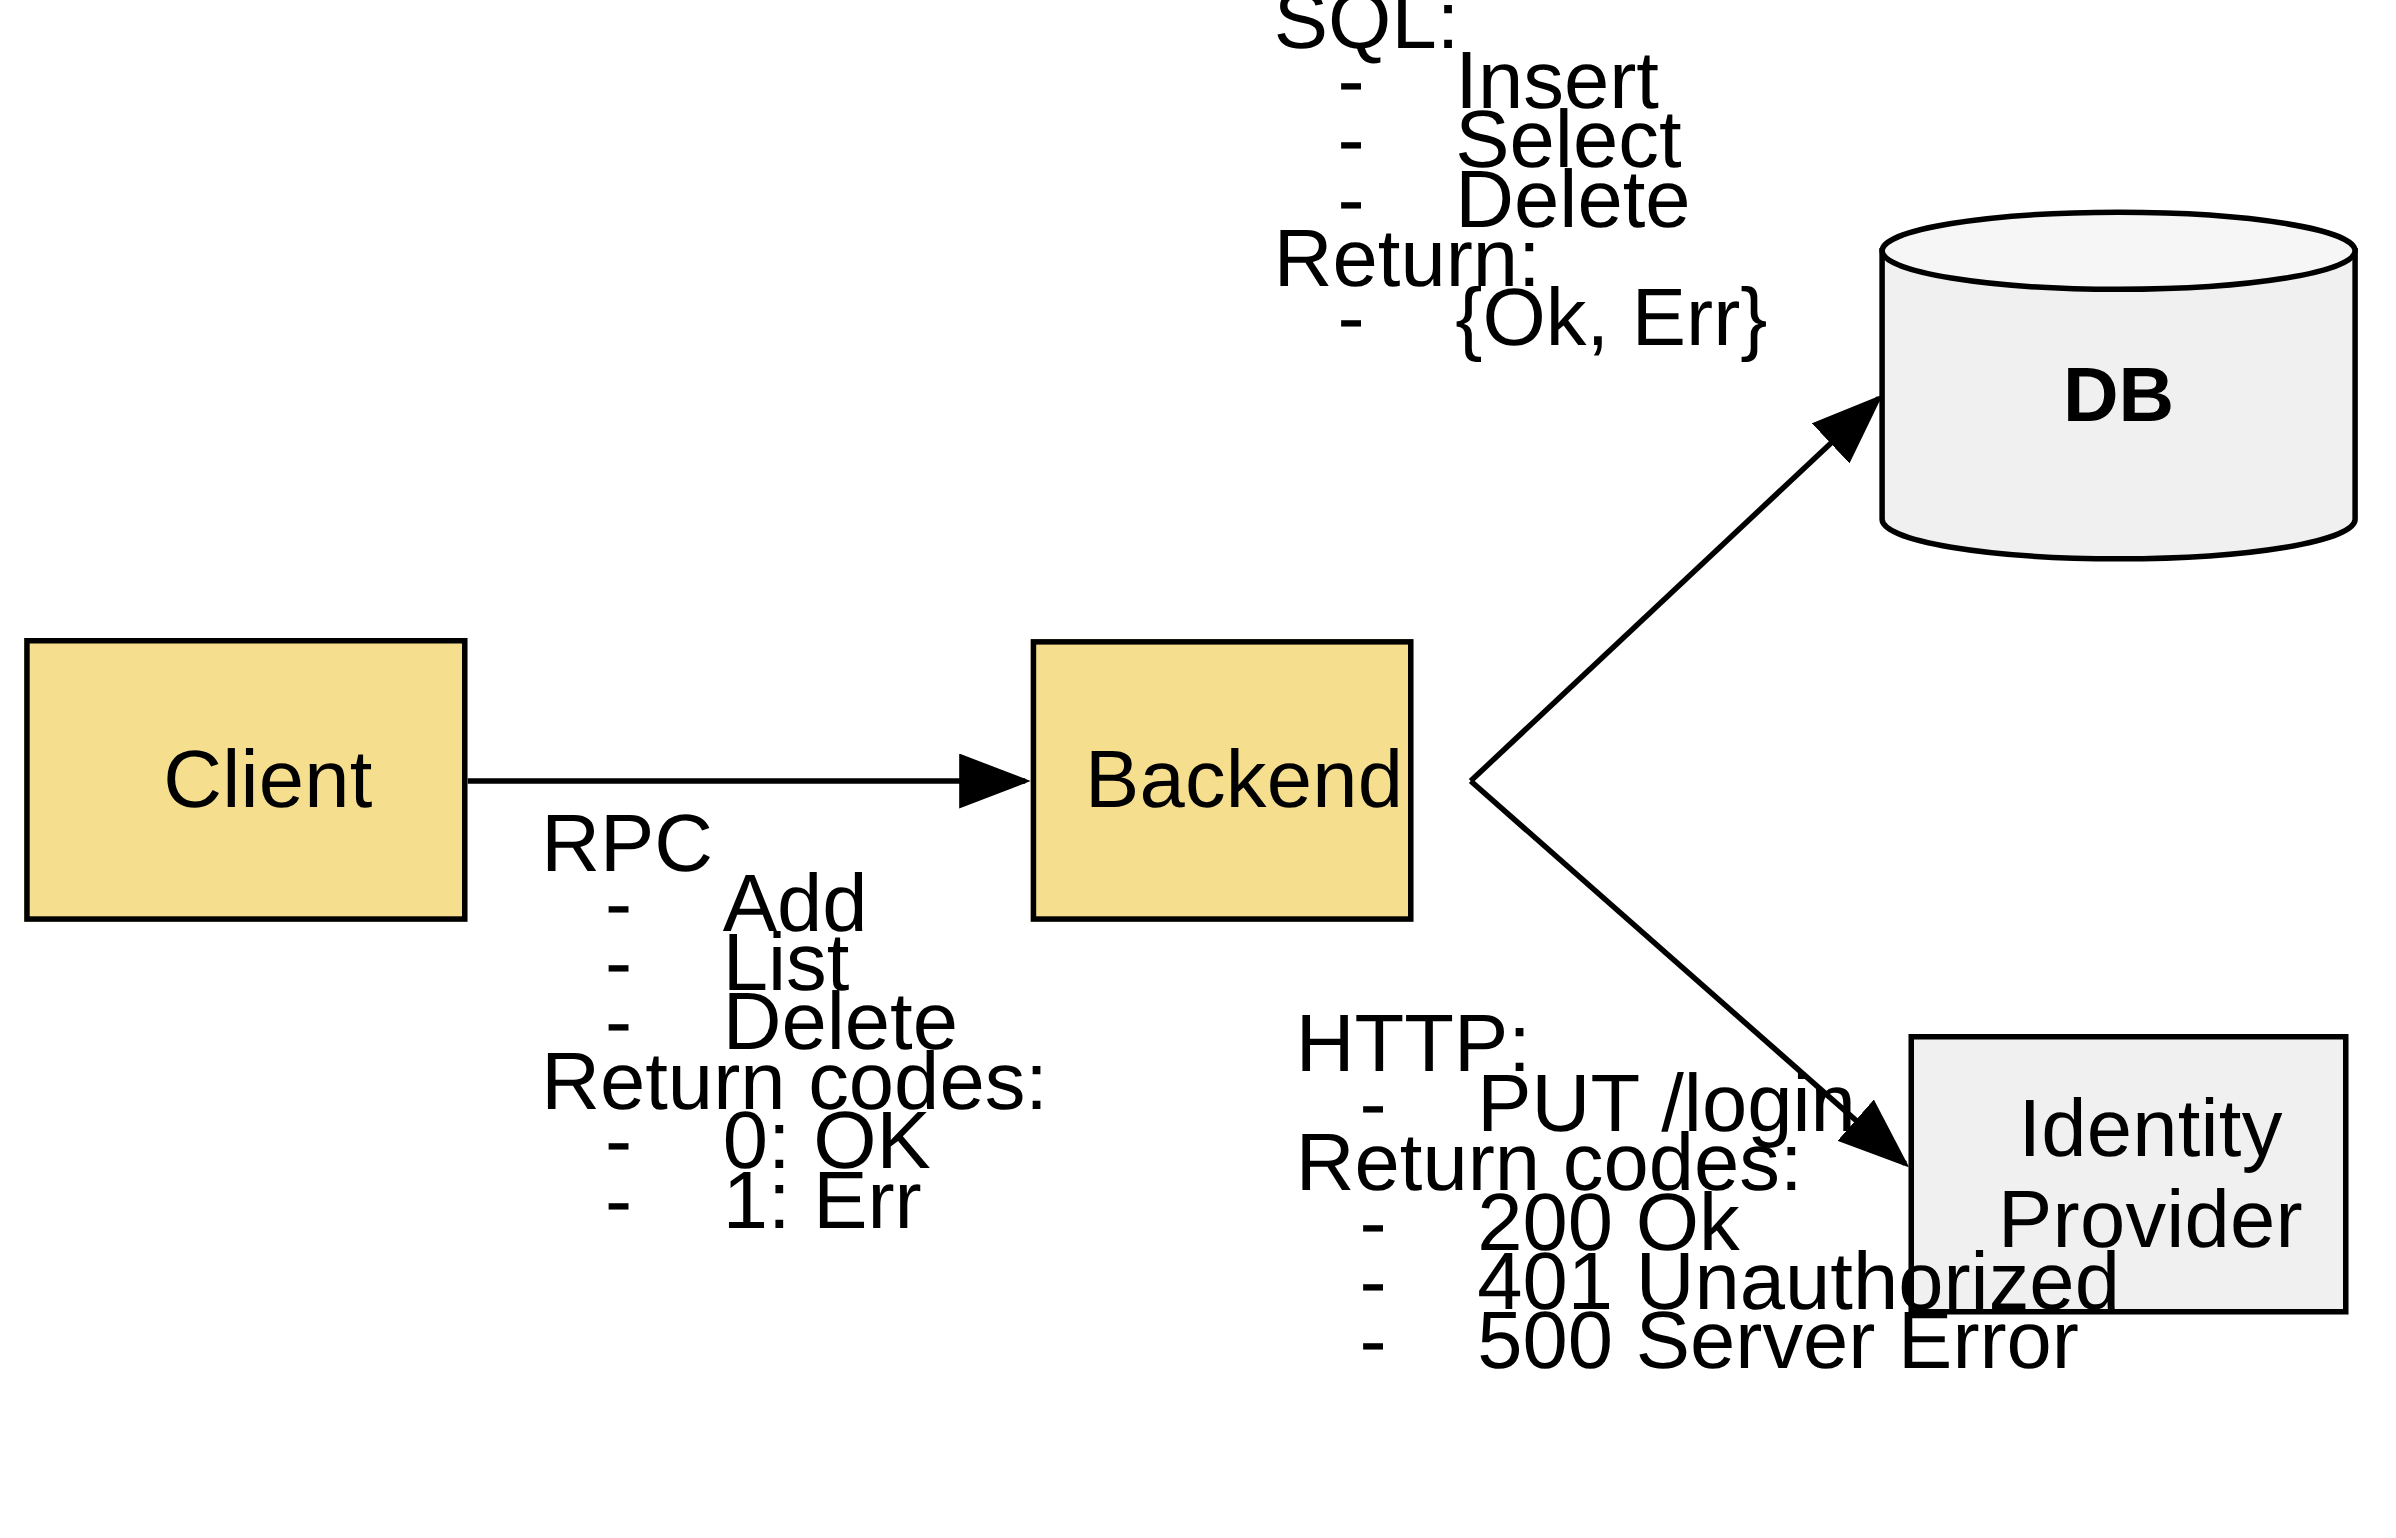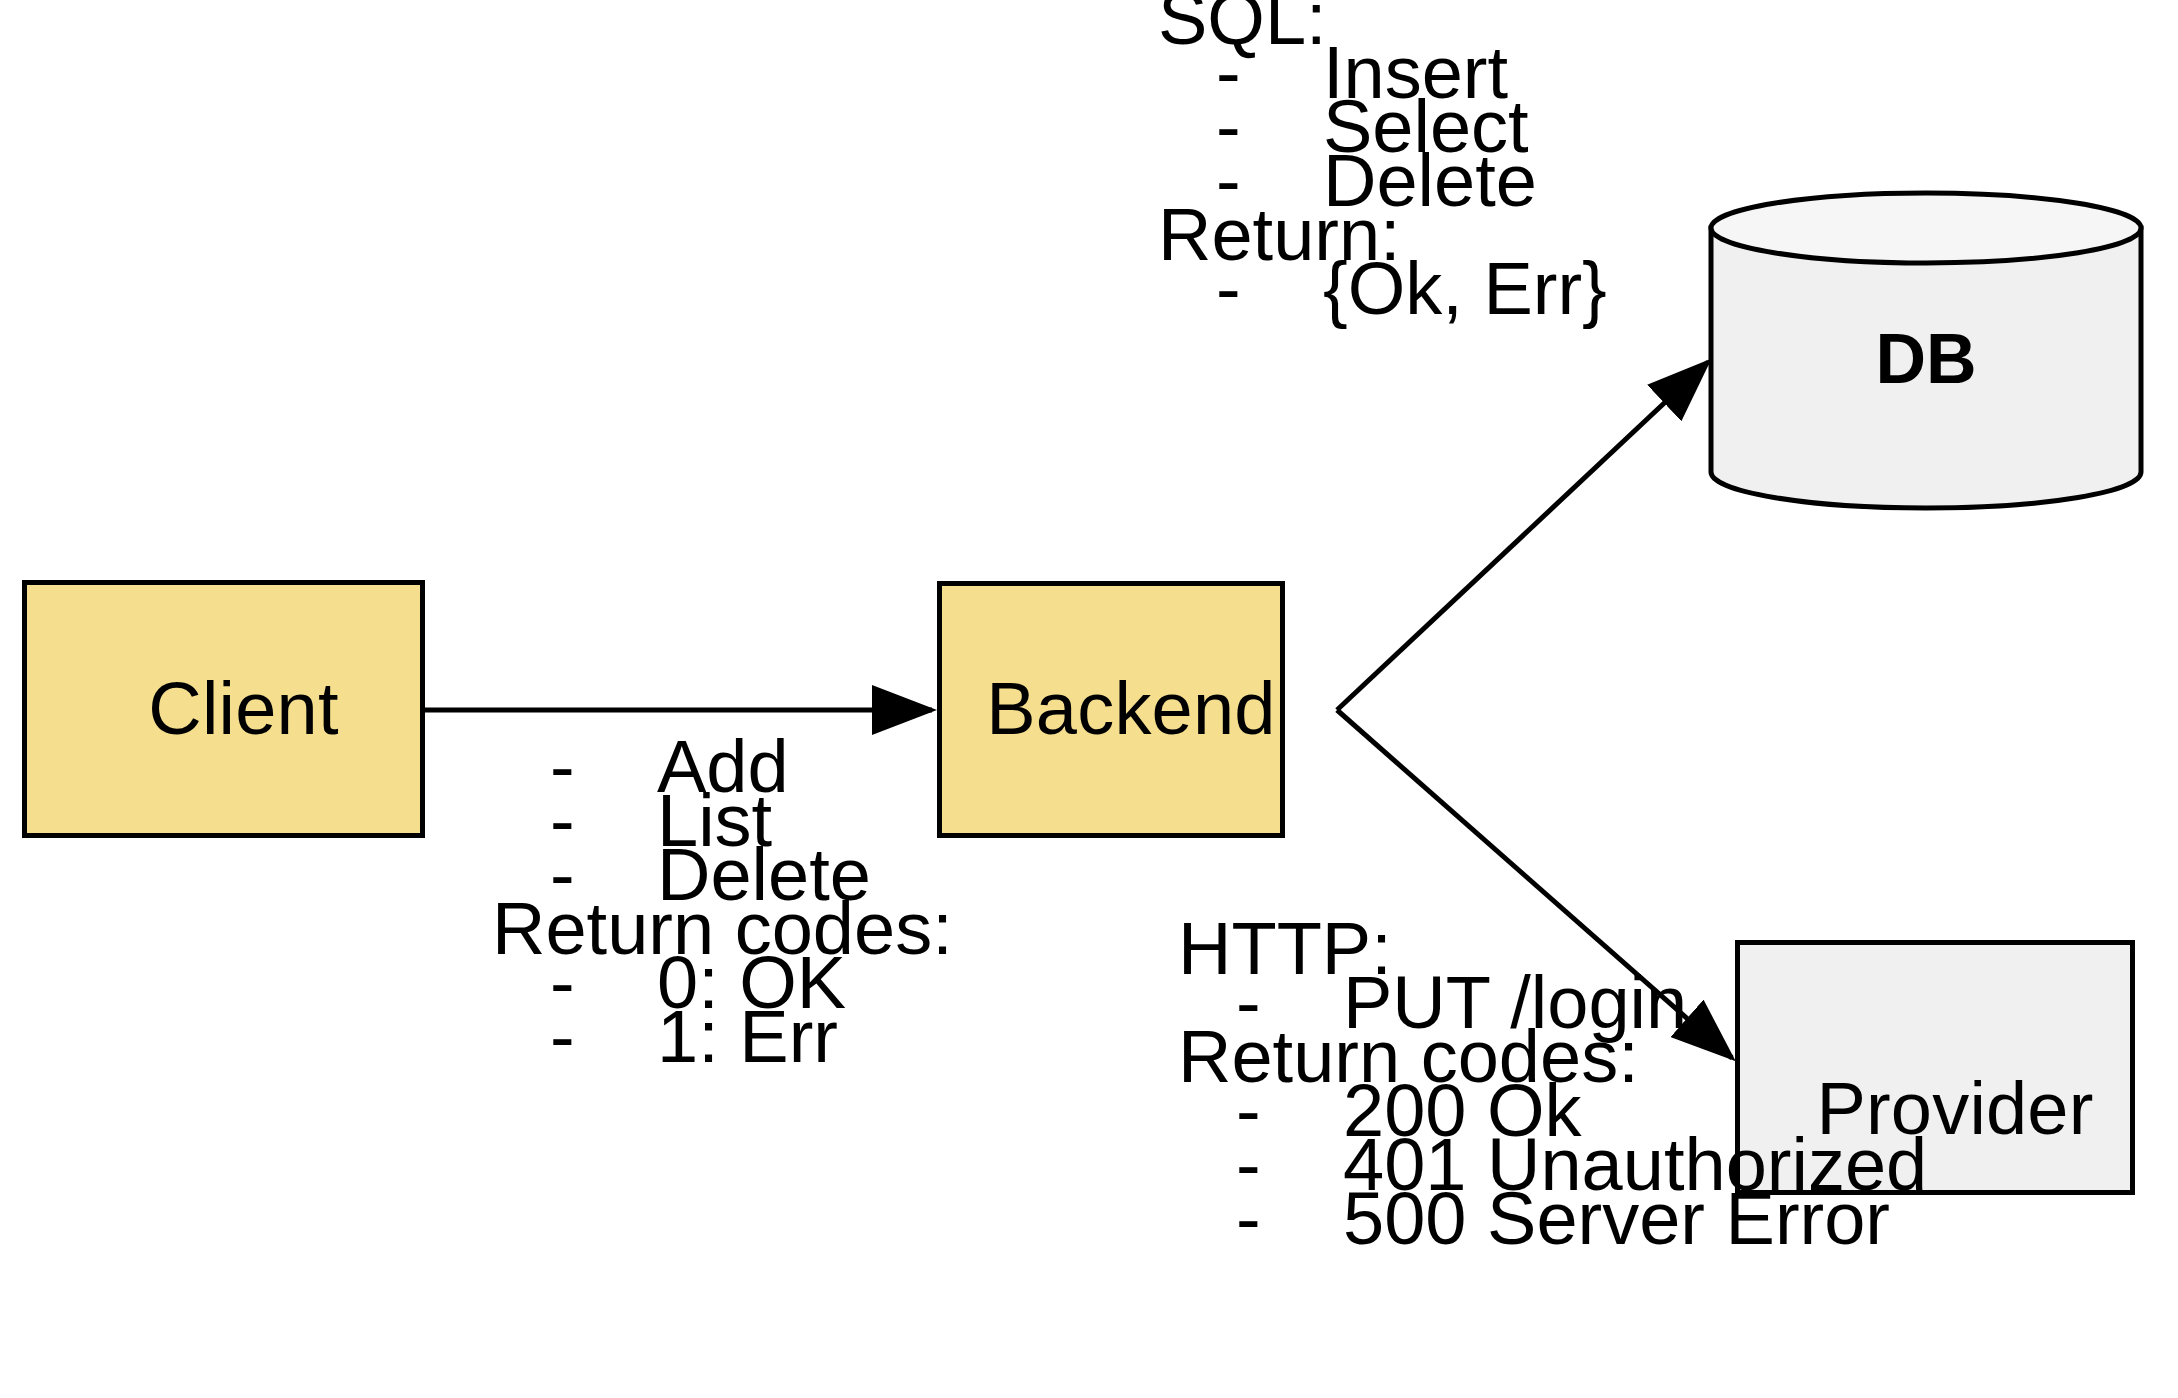--- a/index.html
+++ b/index.html
@@ -158,26 +158,27 @@
       <path d="M 5 38 L 5 282 A 215 36 0 0 0 435 282 L 435 38 Z" fill="#F0F0F0" stroke="#000000" stroke-width="5"></path>
       <ellipse cx="220" cy="38" rx="215" ry="35" fill="#F6F6F6" stroke="#000000" stroke-width="5"></ellipse>
     </svg>
     <div class="db-text">
       <span>DB</span>
     </div>
   </div>
 
   <div class="node" id="node-idp">
     <span class="node-label">
-      <br>
+      <span>Identity</span><br>
       <span>Provider</span>
     </span>
   </div>
 
   <div class="annot" id="annot-rpc">
+    <span class="hdr">RPC</span>
 
     <span class="item">
       <span class="dash">-</span>
       <span>Add</span>
     </span>
     <span class="item">
       <span class="dash">-</span>
       <span>List</span>
     </span>
     <span class="item">

